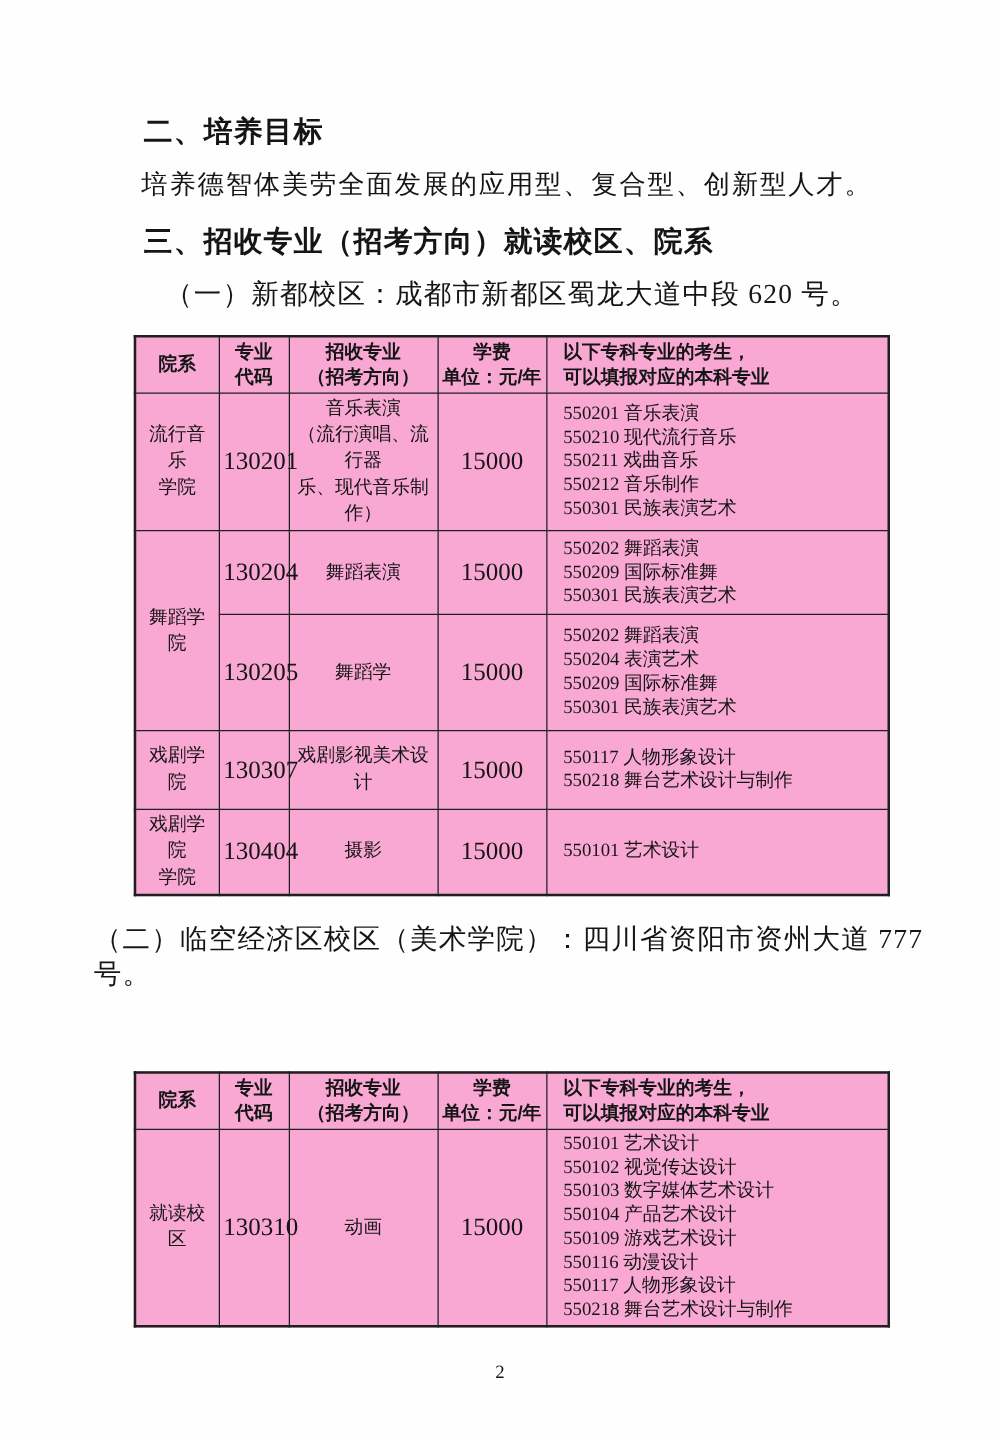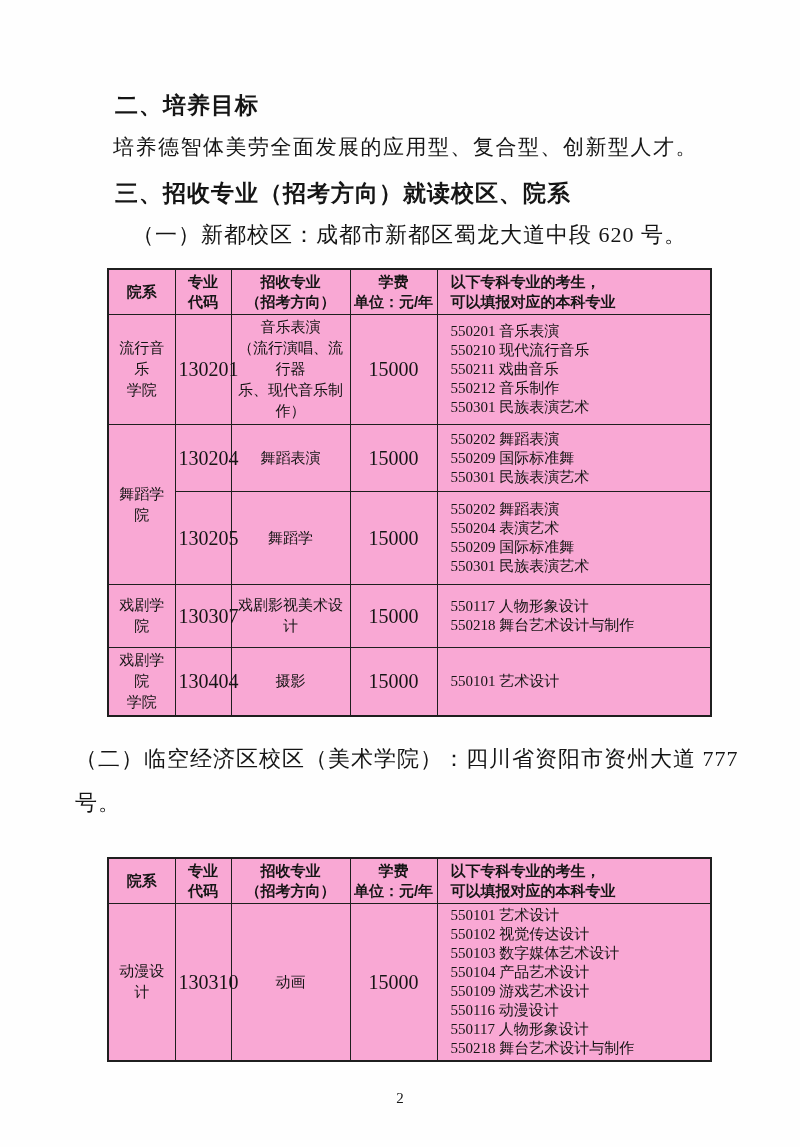--- a/index.html
+++ b/index.html
@@ -28,21 +28,21 @@
   #sec2-body {
     position: absolute; top: 133px; left: 113px;
     font-size: 21px; letter-spacing: 1.5px;
   }
   #campus1 {
     position: absolute; top: 220px; left: 120px;
     font-size: 22px; letter-spacing: 1px; margin-left: 12px;
   }
   #campus2 {
     position: absolute; top: 737px; left: 75px; width: 684px;
-    font-size: 22px; line-height: 44px; letter-spacing: 1px;
+    font-size: 22px; line-height: 28px; letter-spacing: 1px;
   }
   table.doc-table {
     position: absolute; left: 107px; width: 603px;
     border-collapse: collapse; table-layout: fixed;
     background: #f9a8d4;
   }
   #table1 { top: 268px; }
   #table2 { top: 857px; }
   .doc-table td, .doc-table th {
     border: 1px solid #1f1f1f;
@@ -177,21 +177,21 @@
         <th class="pre">专业
 代码</th>
         <th class="pre">招收专业
 （招考方向）</th>
         <th class="pre">学费
 单位：元/年</th>
         <th class="pre transfer">以下专科专业的考生，
 可以填报对应的本科专业</th>
       </tr>
       <tr style="height:152px;">
-        <td class="dept pre">动漫设计</td>
+        <td class="dept pre">就读校区</td>
         <td class="code">130310</td>
         <td class="major pre">动画</td>
         <td class="fee">15000</td>
         <td class="transfer pre">550101 艺术设计
 550102 视觉传达设计
 550103 数字媒体艺术设计
 550104 产品艺术设计
 550109 游戏艺术设计
 550116 动漫设计
 550117 人物形象设计

